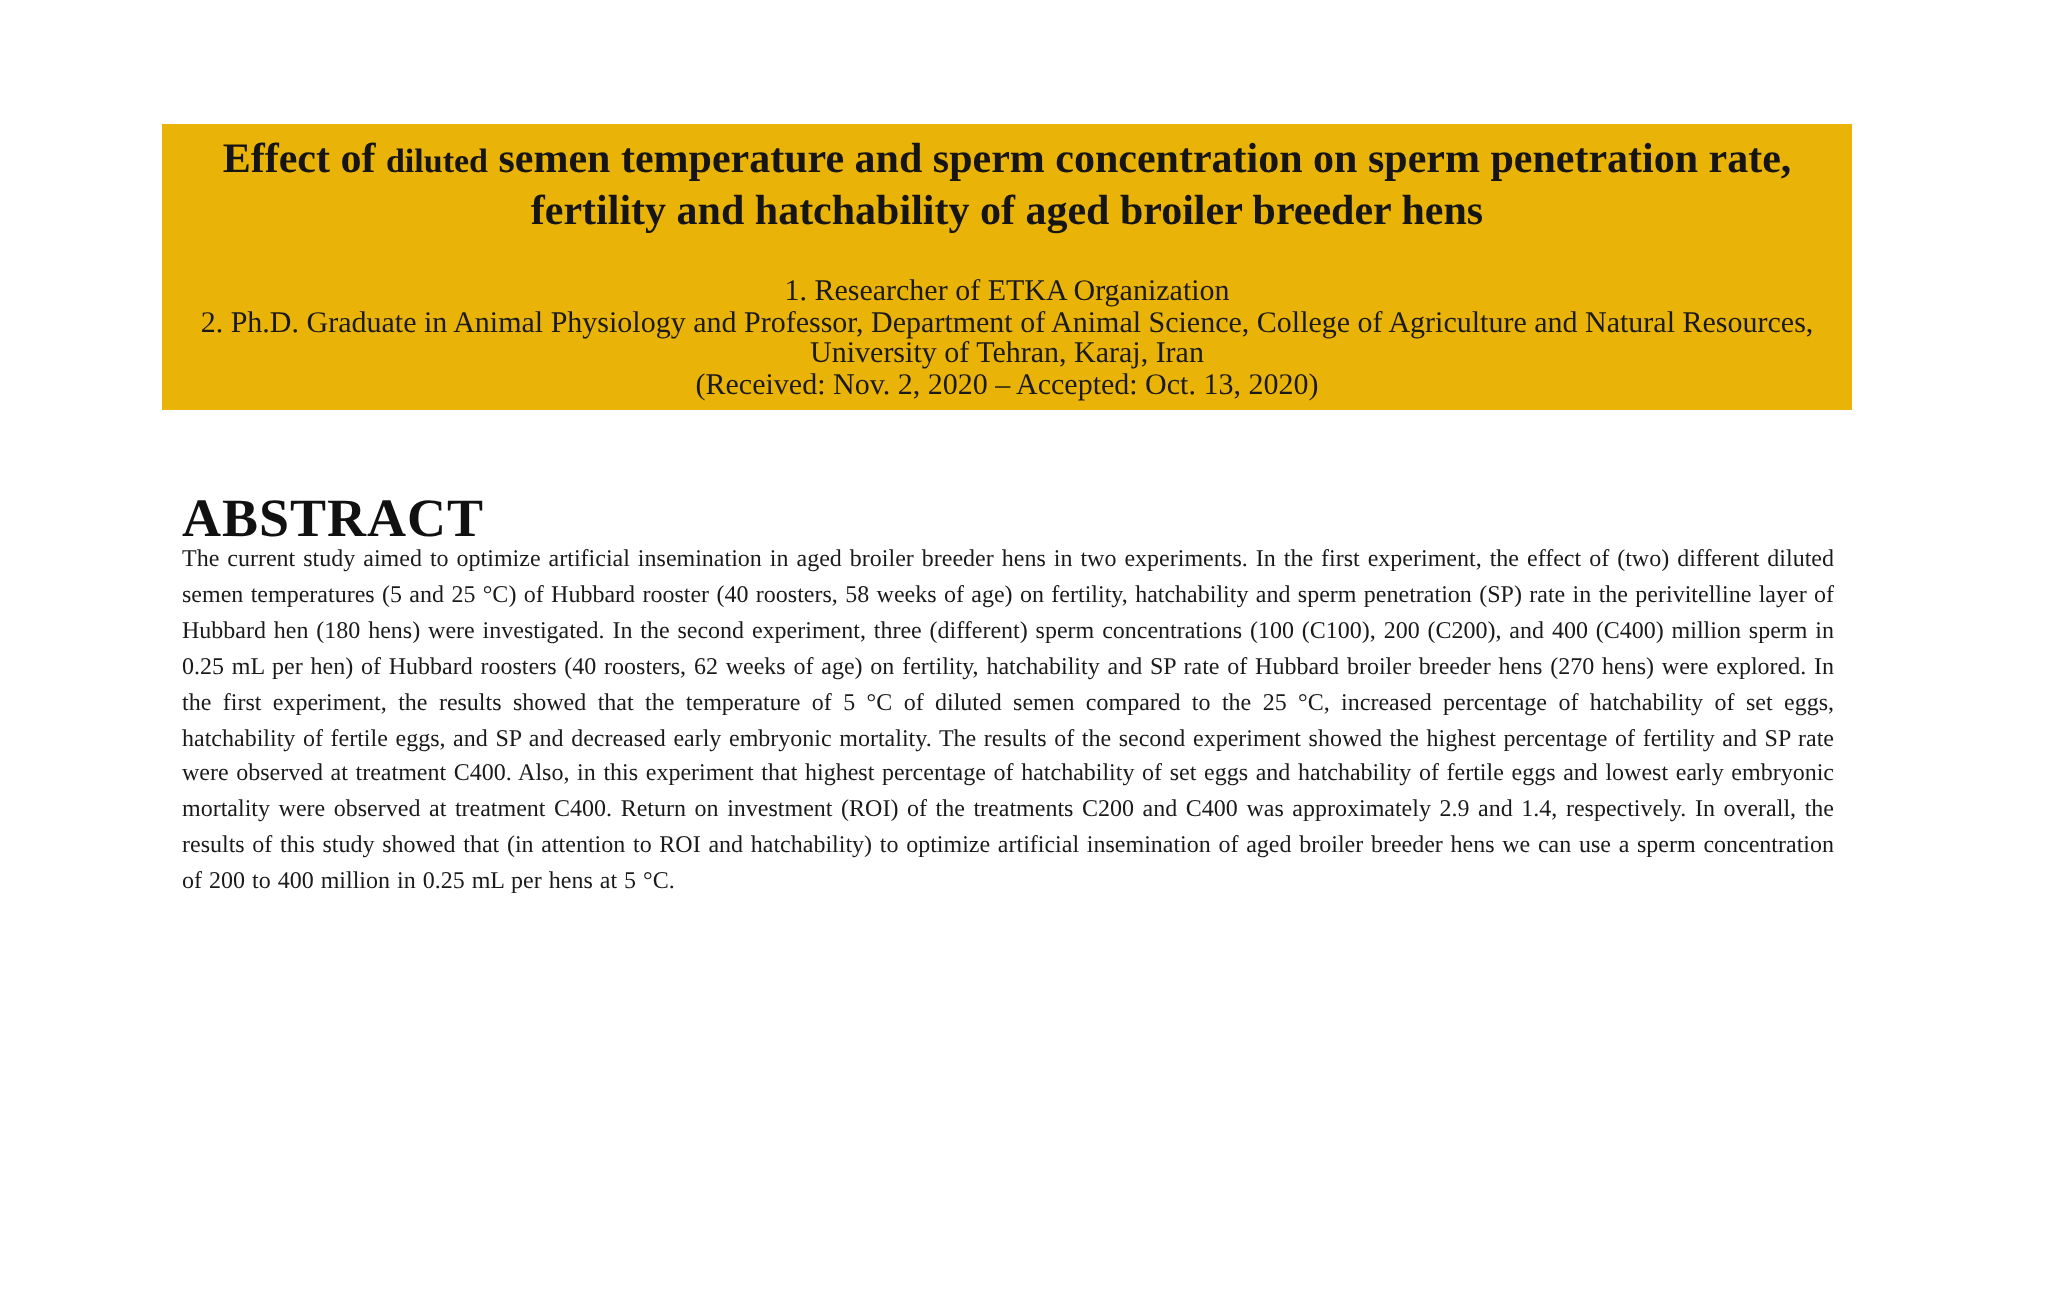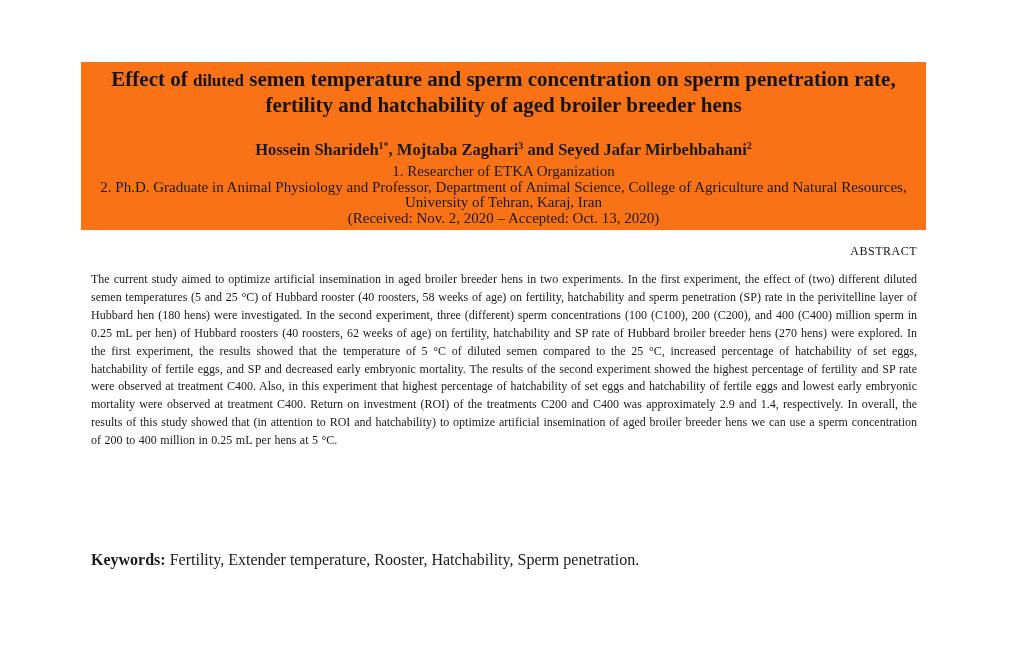--- a/index.html
+++ b/index.html
@@ -14,21 +14,21 @@
   .page {
     position: relative;
     width: 1024px;
     height: 647px;
   }
   .header-box {
     position: absolute;
     left: 81px;
     top: 62px;
     width: 845px;
-    background: #f97316;
+    background: #eab308;
     text-align: center;
     padding: 5px 10px 4px 10px;
   }
   .paper-title {
     font-weight: bold;
     font-size: 21px;
     line-height: 25px;
     color: #151515;
   }
   .paper-title .small-word {
@@ -39,32 +39,32 @@
     font-weight: bold;
     font-size: 16.5px;
     line-height: 20px;
   }
   .authors-line sup {
     font-size: 10px;
     vertical-align: super;
     line-height: 0;
   }
   .affiliations {
-    margin-top: 4px;
+    margin-top: 21px;
     font-size: 15px;
     line-height: 15.6px;
   }
   .abstract-heading {
     position: absolute;
     left: 91px;
     top: 244px;
     width: 826px;
-    text-align: right;
-    font-weight: normal;
-    font-size: 12px;
+    text-align: left;
+    font-weight: bold;
+    font-size: 27px;
     letter-spacing: 0.5px;
     color: #111111;
   }
   .abstract-body {
     position: absolute;
     left: 91px;
     top: 271px;
     width: 826px;
     text-align: justify;
     font-size: 12px;
@@ -84,28 +84,26 @@
   }
 </style>
 </head>
 <body>
 
 <div class="page">
 
   <div class="header-box">
     <h1 class="paper-title"><span>Effect of </span><span class="small-word">diluted</span><span> semen temperature and sperm concentration on sperm penetration rate, fertility and hatchability of aged broiler breeder hens</span></h1>
 
-    <div class="authors-line"><span></span><span>Hossein Sharideh</span><sup>1*</sup><span>, </span><span>Mojtaba Zaghari</span><sup>3</sup><span> and </span><span>Seyed Jafar Mirbehbahani</span><sup>2</sup></div>
 
     <div class="affiliations">
       <div>1. Researcher of ETKA Organization</div>
       <div>2. Ph.D. Graduate in Animal Physiology and Professor, Department of Animal Science, College of Agriculture and Natural Resources, University of Tehran, Karaj, Iran</div>
       <div>(Received: Nov. 2, 2020 – Accepted: Oct. 13, 2020)</div>
     </div>
   </div>
 
   <h2 class="abstract-heading">ABSTRACT</h2>
 
   <p class="abstract-body">The current study aimed to optimize artificial insemination in aged broiler breeder hens in two experiments. In the first experiment, the effect of (two) different diluted semen temperatures (5 and 25 °C) of Hubbard rooster (40 roosters, 58 weeks of age) on fertility, hatchability and sperm penetration (SP) rate in the perivitelline layer of Hubbard hen (180 hens) were investigated. In the second experiment, three (different) sperm concentrations (100 (C100), 200 (C200), and 400 (C400) million sperm in 0.25 mL per hen) of Hubbard roosters (40 roosters, 62 weeks of age) on fertility, hatchability and SP rate of Hubbard broiler breeder hens (270 hens) were explored. In the first experiment, the results showed that the temperature of 5 °C of diluted semen compared to the 25 °C, increased percentage of hatchability of set eggs, hatchability of fertile eggs, and SP and decreased early embryonic mortality. The results of the second experiment showed the highest percentage of fertility and SP rate were observed at treatment C400. Also, in this experiment that highest percentage of hatchability of set eggs and hatchability of fertile eggs and lowest early embryonic mortality were observed at treatment C400. Return on investment (ROI) of the treatments C200 and C400 was approximately 2.9 and 1.4, respectively. In overall, the results of this study showed that (in attention to ROI and hatchability) to optimize artificial insemination of aged broiler breeder hens we can use a sperm concentration of 200 to 400 million in 0.25 mL per hens at 5 °C.</p>
 
-  <p class="keywords-line"><span class="kw-label">Keywords:</span><span> Fertility, Extender temperature, Rooster, Hatchability, Sperm penetration.</span></p>
 
 </div>
 
 </body></html>

